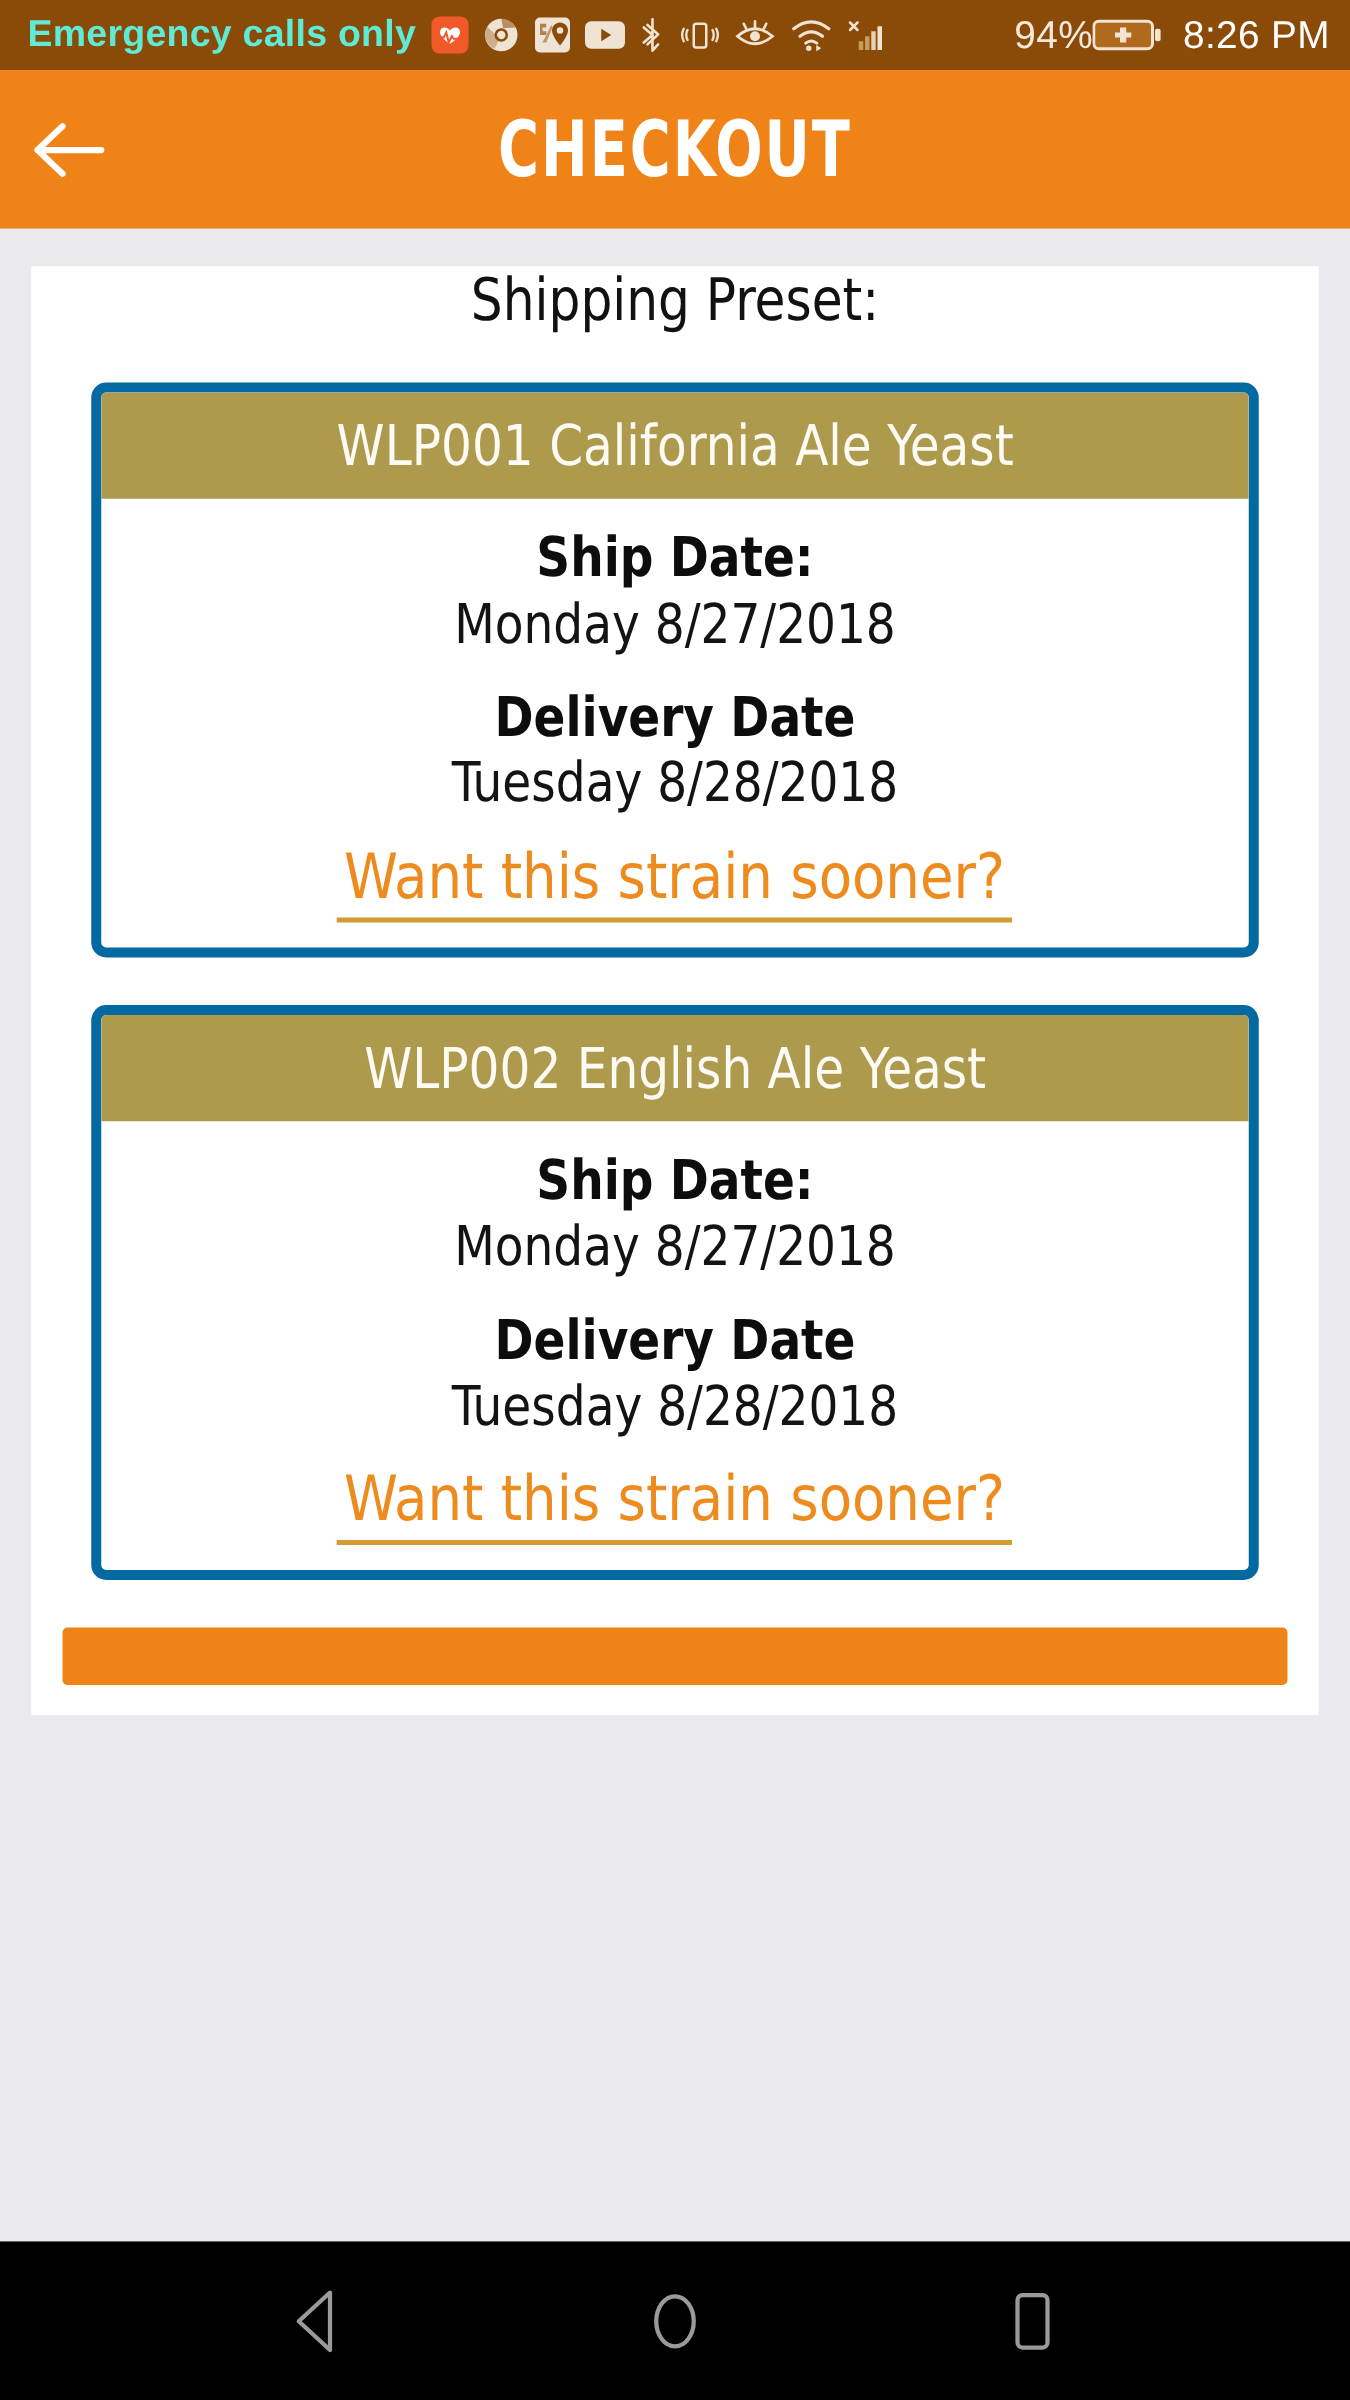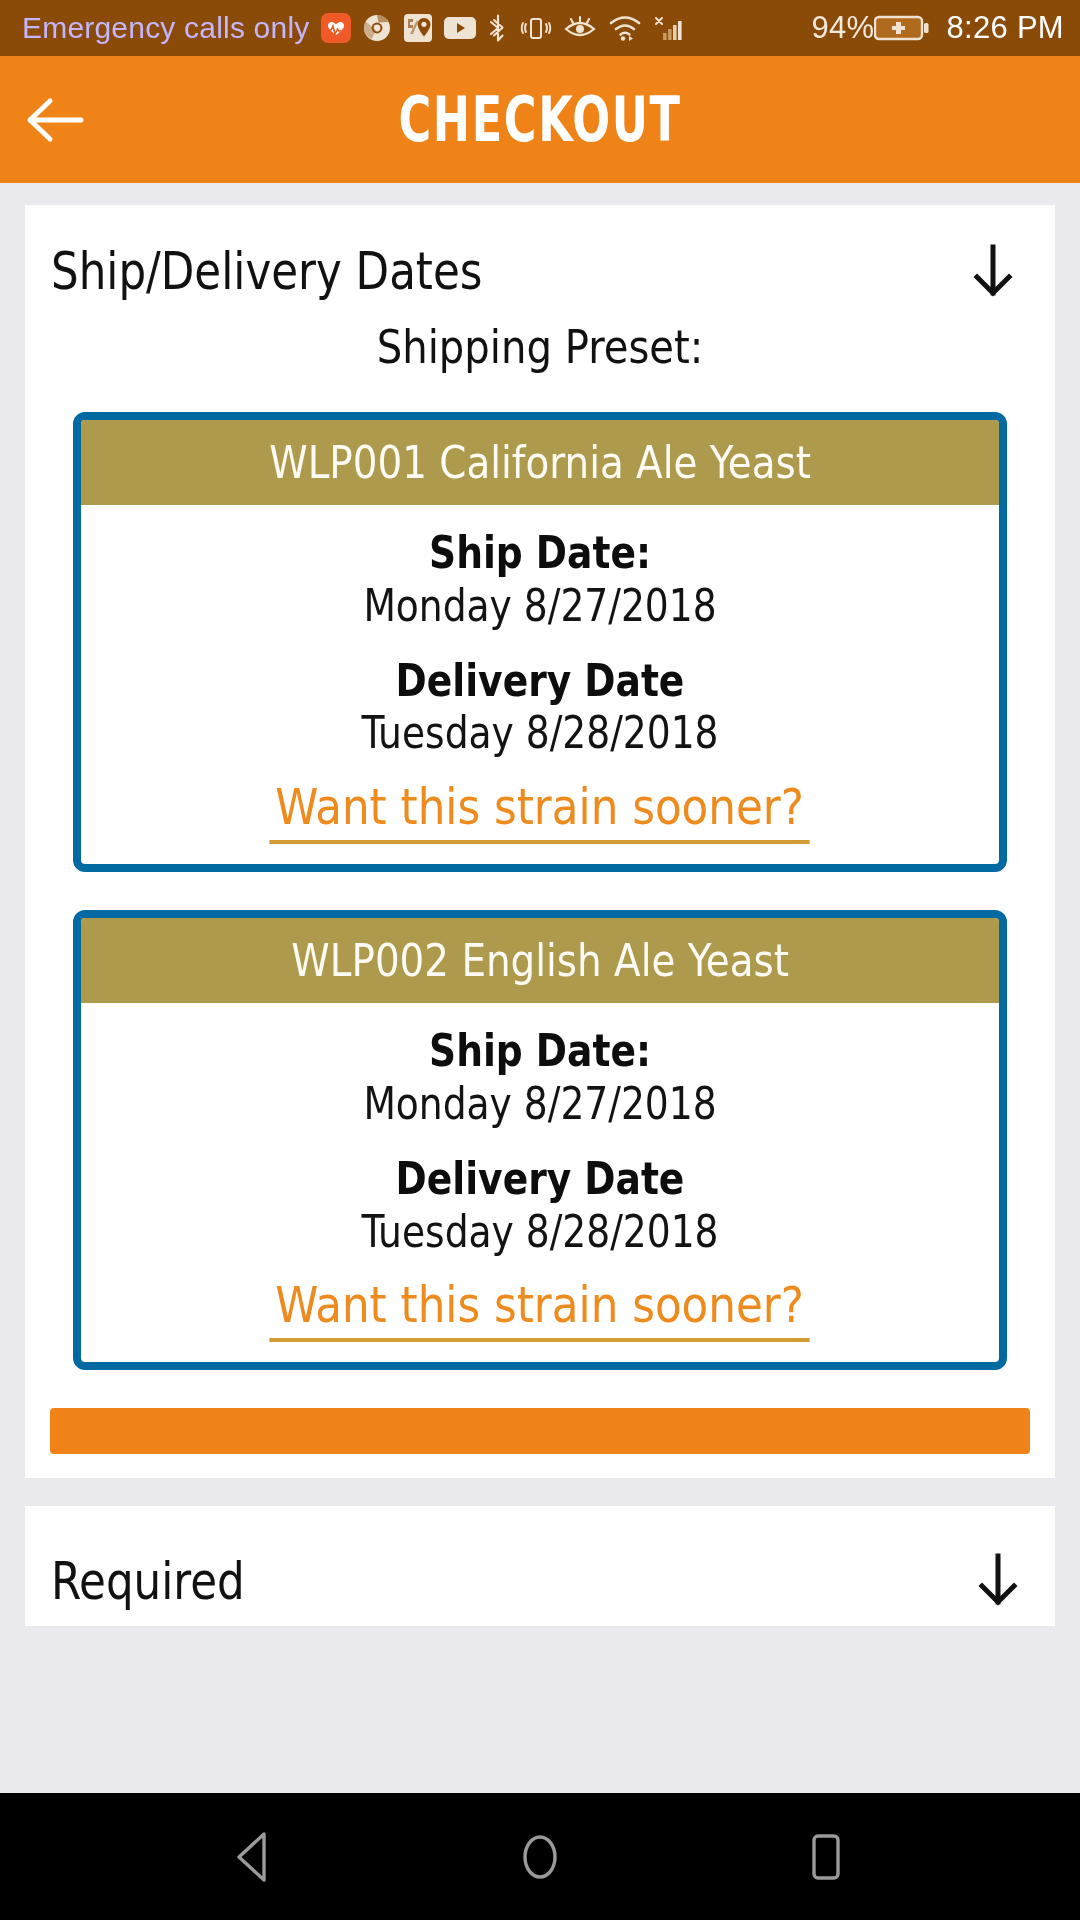--- a/index.html
+++ b/index.html
@@ -13,21 +13,21 @@
   
   #status-bar{
     height:56px; width:1080px;
     background:#8a4b08;
     display:flex; align-items:center;
     padding:0 16px 0 22px;
     color:#f2e4d2;
   }
   #status-text{
     font-size:30px; letter-spacing:.2px;
-    color:#c4b5fd; white-space:nowrap;
+    color:#5eead4; white-space:nowrap;font-weight:bold;
   }
   .sb-icons{ display:flex; align-items:center; gap:11px; margin-left:12px; }
   .sb-ic{ display:flex; align-items:center; justify-content:center; }
   .sb-right{ margin-left:auto; display:flex; align-items:center; gap:0; }
   #battery-pct{ font-size:31px; color:#f4e9db; letter-spacing:.3px; }
   #clock{ font-size:31px; color:#ffffff; letter-spacing:.3px; white-space:nowrap;margin-left:16px; }
 
   
   #app-bar{
     height:127px; width:1080px;
@@ -283,28 +283,20 @@
       <path d="M58 26 L7 26 M7 26 L27 7 M7 26 L27 45" stroke="#ffffff" stroke-width="5" fill="none" stroke-linecap="round" stroke-linejoin="round"></path>
     </svg>
   </div>
   <div id="app-title">CHECKOUT</div>
 </div>
 
 <div id="page">
 
   <div class="panel">
 
-    <div id="section-header-row">
-      <span id="section-title">Ship/Delivery Dates</span>
-      <span id="collapse-arrow">
-        <svg width="46" height="56" viewBox="0 0 46 56">
-          <path d="M23 4 L23 50 M23 50 L7 34 M23 50 L39 34" stroke="#111" stroke-width="5" fill="none" stroke-linecap="square" stroke-linejoin="miter"></path>
-        </svg>
-      </span>
-    </div>
 
     <div id="preset-label">Shipping Preset:</div>
 
 
     <div class="strain-card">
       <div class="strain-head">
         <span>WLP001 California Ale Yeast</span>
       </div>
       <div class="strain-body">
         <div class="lbl">Ship Date:</div>
@@ -325,28 +317,20 @@
         <div class="lbl">Delivery Date</div>
         <div class="val last">Tuesday 8/28/2018</div>
         <a class="sooner-link">Want this strain sooner?</a>
       </div>
     </div>
 
     <div id="continue-bar"></div>
     <div class="panel-pad-bottom"></div>
   </div>
 
-  <div id="panel-required">
-    <span id="required-title">Required</span>
-    <span>
-      <svg width="46" height="56" viewBox="0 0 46 56">
-        <path d="M23 4 L23 50 M23 50 L7 34 M23 50 L39 34" stroke="#111" stroke-width="5" fill="none" stroke-linecap="square"></path>
-      </svg>
-    </span>
-  </div>
 
 </div>
 
 <div id="nav-bar">
   <div class="nav-btn">
     <svg width="56" height="58" viewBox="0 0 56 58">
       <path d="M38 6 L13 29 L38 52 Z" stroke="#9a9a9a" stroke-width="3.4" fill="none" stroke-linejoin="round"></path>
     </svg>
   </div>
   <div class="nav-btn">

